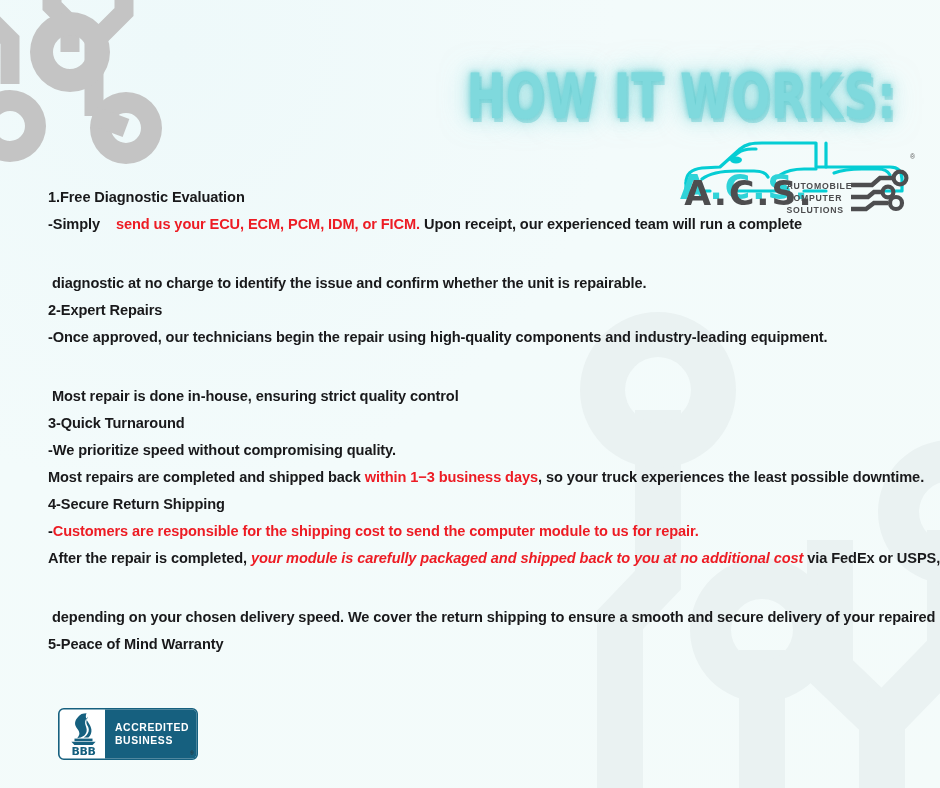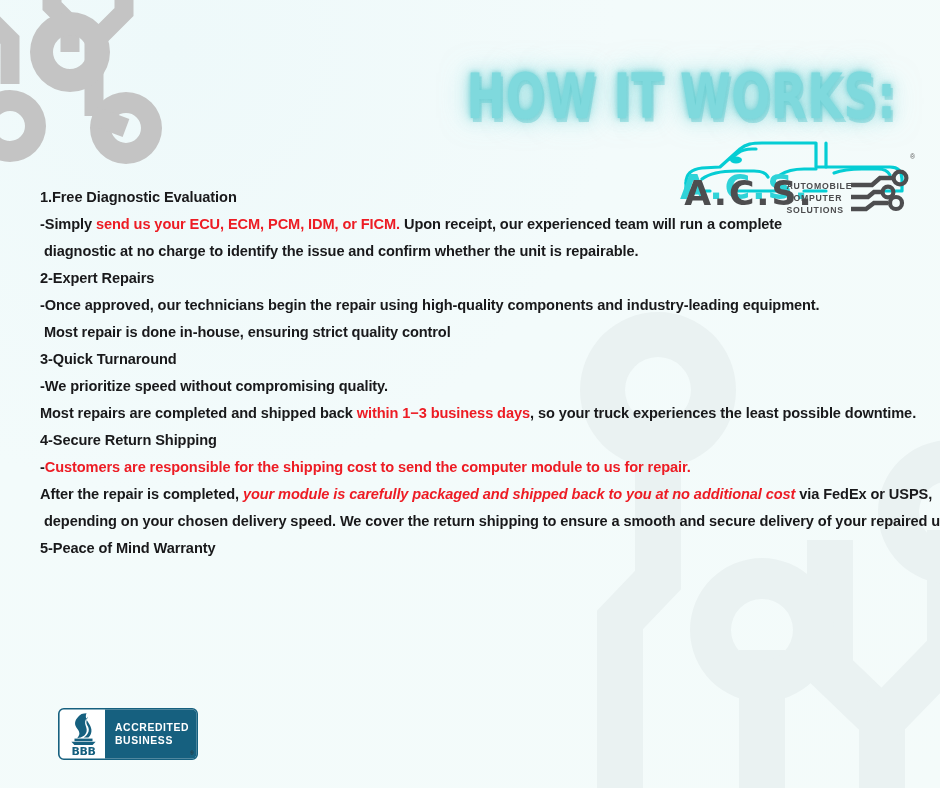--- a/index.html
+++ b/index.html
@@ -76,34 +76,34 @@
     top: 133px;
     width: 240px;
     height: 92px;
     text-decoration: underline;
   }
   .logo svg { display: block; }
 
   
   .content {
     position: absolute;
-    left: 40px;
+    left: 48px;
     top: 184px;
     width: 880px;
   }
   .line {
     font-size: 14.6px;
     font-weight: bold;
     color: #19191b;
     line-height: 27px;
     white-space: nowrap;
     letter-spacing: -0.1px;
   }
   .red { color: #ed1c24; }
-  .indent { padding-left: 4px; }
+  .indent { padding-left: 4px; margin-top: 32px; }
 
   
   .bbb {
     position: absolute;
     left: 58px;
     top: 708px;
     width: 140px;
     height: 52px;
   }
   .bbb svg { display: block; }
@@ -189,21 +189,21 @@
       <g fill="none" stroke="#4d4d4f" stroke-width="4.2">
         <circle cx="224" cy="45" r="6.4"></circle>
         <circle cx="212" cy="59" r="5.4"></circle>
         <circle cx="220" cy="70" r="6"></circle>
       </g>
     </svg>
   </div>
 
   <div class="content">
       <div class="line">1.Free Diagnostic Evaluation</div>
-      <div class="line"><span>-Simply </span><span class="red" style="color: rgb(237, 28, 36);">send us your ECU, ECM, PCM, IDM, or FICM.</span><span> Upon receipt, our experienced team will run a complete</span></div>
+      <div class="line"><span>-Simply </span><span class="red" style="color: rgb(237, 28, 36); margin-left: 12px;">send us your ECU, ECM, PCM, IDM, or FICM.</span><span> Upon receipt, our experienced team will run a complete</span></div>
       <div class="line indent"><span>diagnostic at no charge to identify the issue and confirm whether the unit is repairable.</span></div>
       <div class="line">2-Expert Repairs</div>
       <div class="line"><span>-Once approved, our technicians begin the repair using high-quality components and industry-leading equipment.</span></div>
       <div class="line indent"><span>Most repair is done in-house, ensuring strict quality control</span></div>
       <div class="line">3-Quick Turnaround</div>
       <div class="line"><span>-We prioritize speed without compromising quality.</span></div>
       <div class="line"><span>Most repairs are completed and shipped back </span><span class="red" style="color: rgb(237, 28, 36);">within 1−3 business days</span><span>, so your truck experiences the least possible downtime.</span></div>
       <div class="line">4-Secure Return Shipping</div>
       <div class="line"><span>-</span><span class="red" style="color: rgb(237, 28, 36);">Customers are responsible for the shipping cost to send the computer module to us for repair.</span></div>
       <div class="line"><span>After the repair is completed, </span><span class="red" style="color: rgb(237, 28, 36); font-style: italic;">your module is carefully packaged and shipped back to you at no additional cost</span><span> via FedEx or USPS,</span></div>

